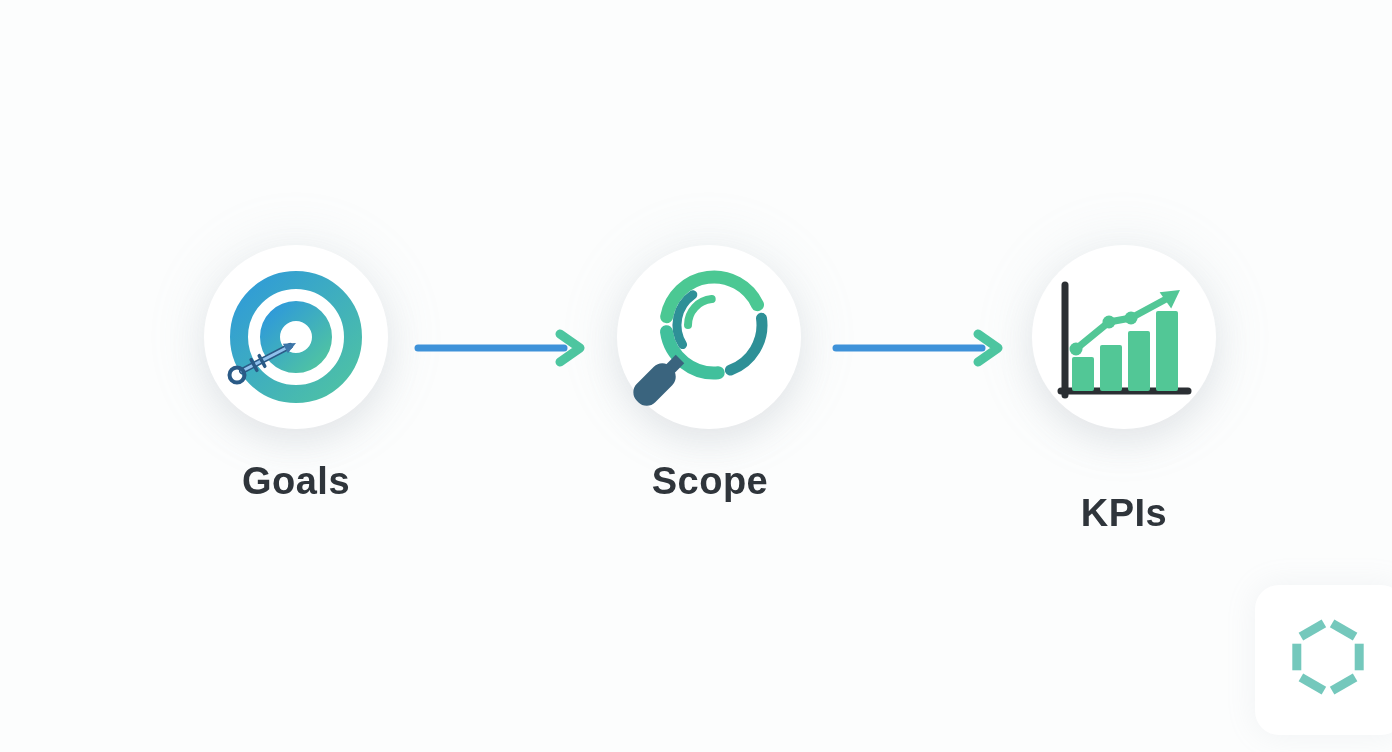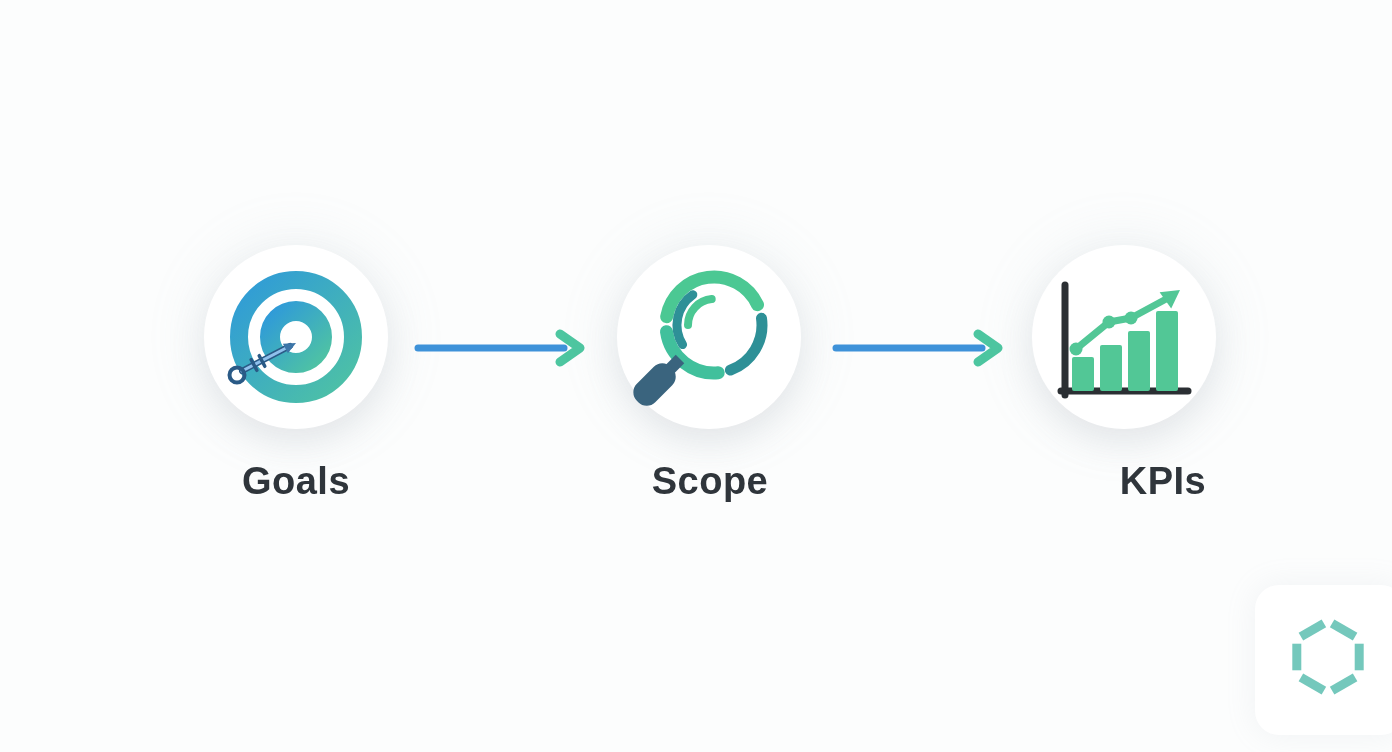--- a/index.html
+++ b/index.html
@@ -119,21 +119,21 @@
         <rect x="124" y="66" width="22" height="80" rx="2" fill="#52c796"></rect>
 
         <polyline points="44,104 77,77 99,73 136,53" fill="none" stroke="#52c796" stroke-width="7" stroke-linecap="round" stroke-linejoin="round"></polyline>
         <circle cx="44" cy="104" r="6.5" fill="#52c796"></circle>
         <circle cx="77" cy="77" r="6.5" fill="#52c796"></circle>
         <circle cx="99" cy="73" r="6.5" fill="#52c796"></circle>
         <polygon points="148,45 139.2,63.5 127.6,47.3" fill="#52c796"></polygon>
       </svg>
     </span>
   </div>
-  <div class="step-label" style="left:1013px;">KPIs</div>
+  <div class="step-label" style="left:974px;margin-top:32px;">KPIs</div>
 
   <div class="logo-card">
     <span>
       <svg width="80" height="84" viewBox="0 0 80 84">
         <g stroke="#74c8bc" stroke-width="9" stroke-linecap="butt">
           <line x1="42.1" y1="7.3" x2="65.1" y2="20.7"></line>
           <line x1="69.2" y1="27.7" x2="69.2" y2="54.3"></line>
           <line x1="65.1" y1="61.3" x2="42.1" y2="74.7"></line>
           <line x1="33.9" y1="74.7" x2="10.9" y2="61.3"></line>
           <line x1="6.8" y1="54.3" x2="6.8" y2="27.7"></line>

